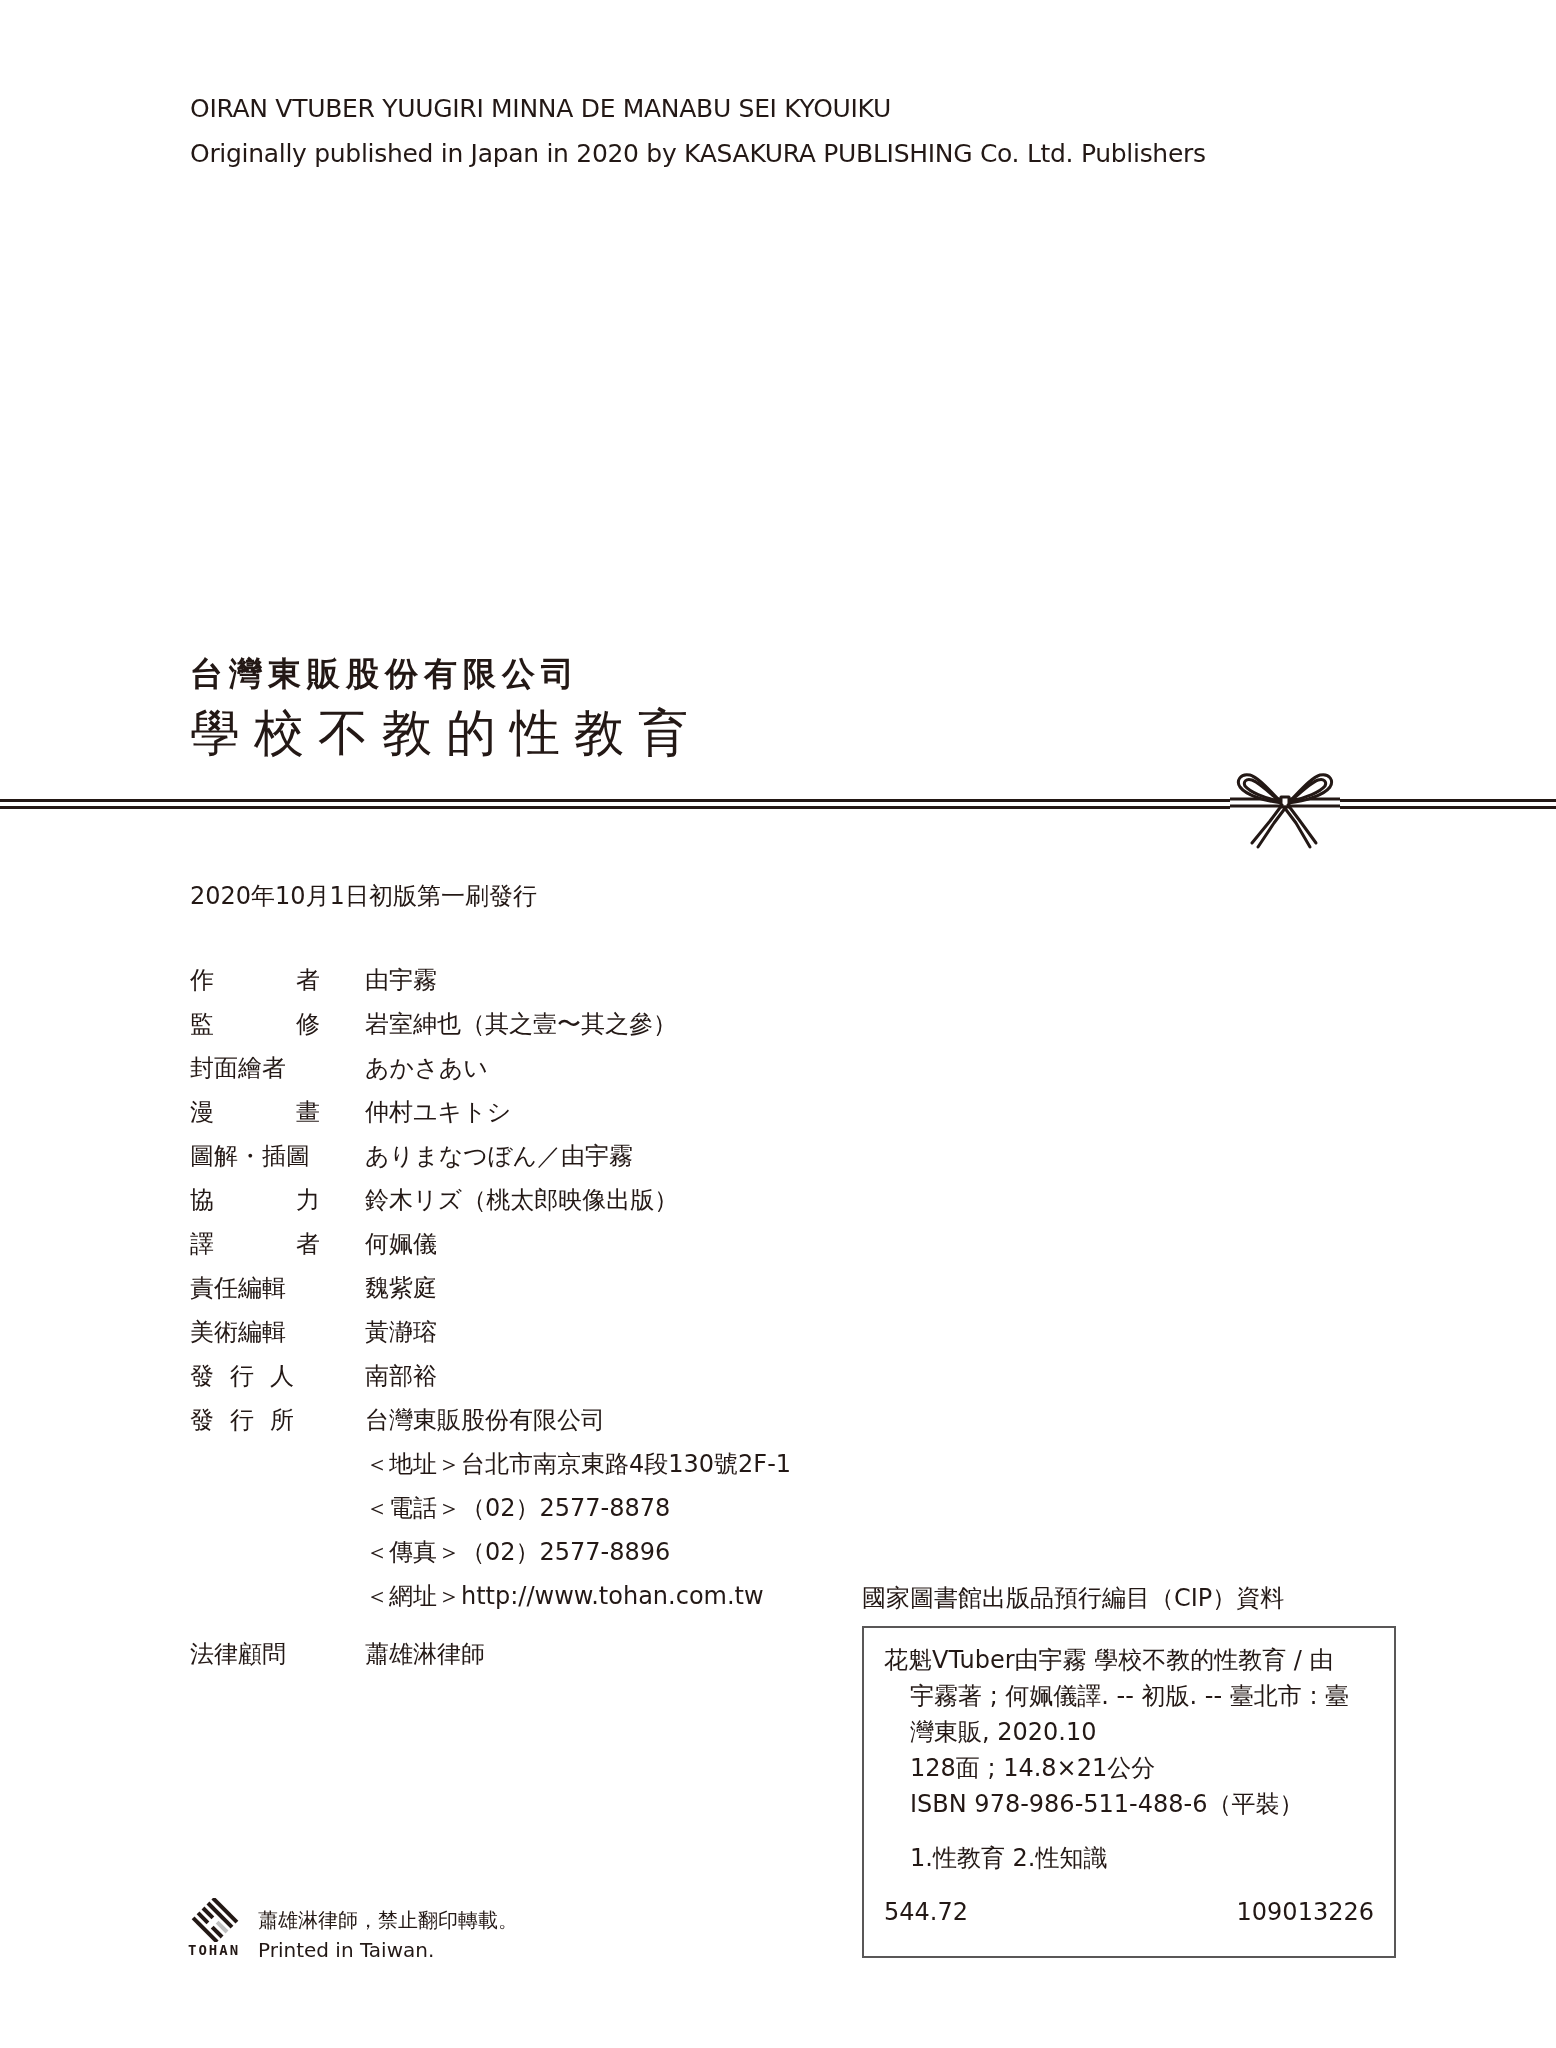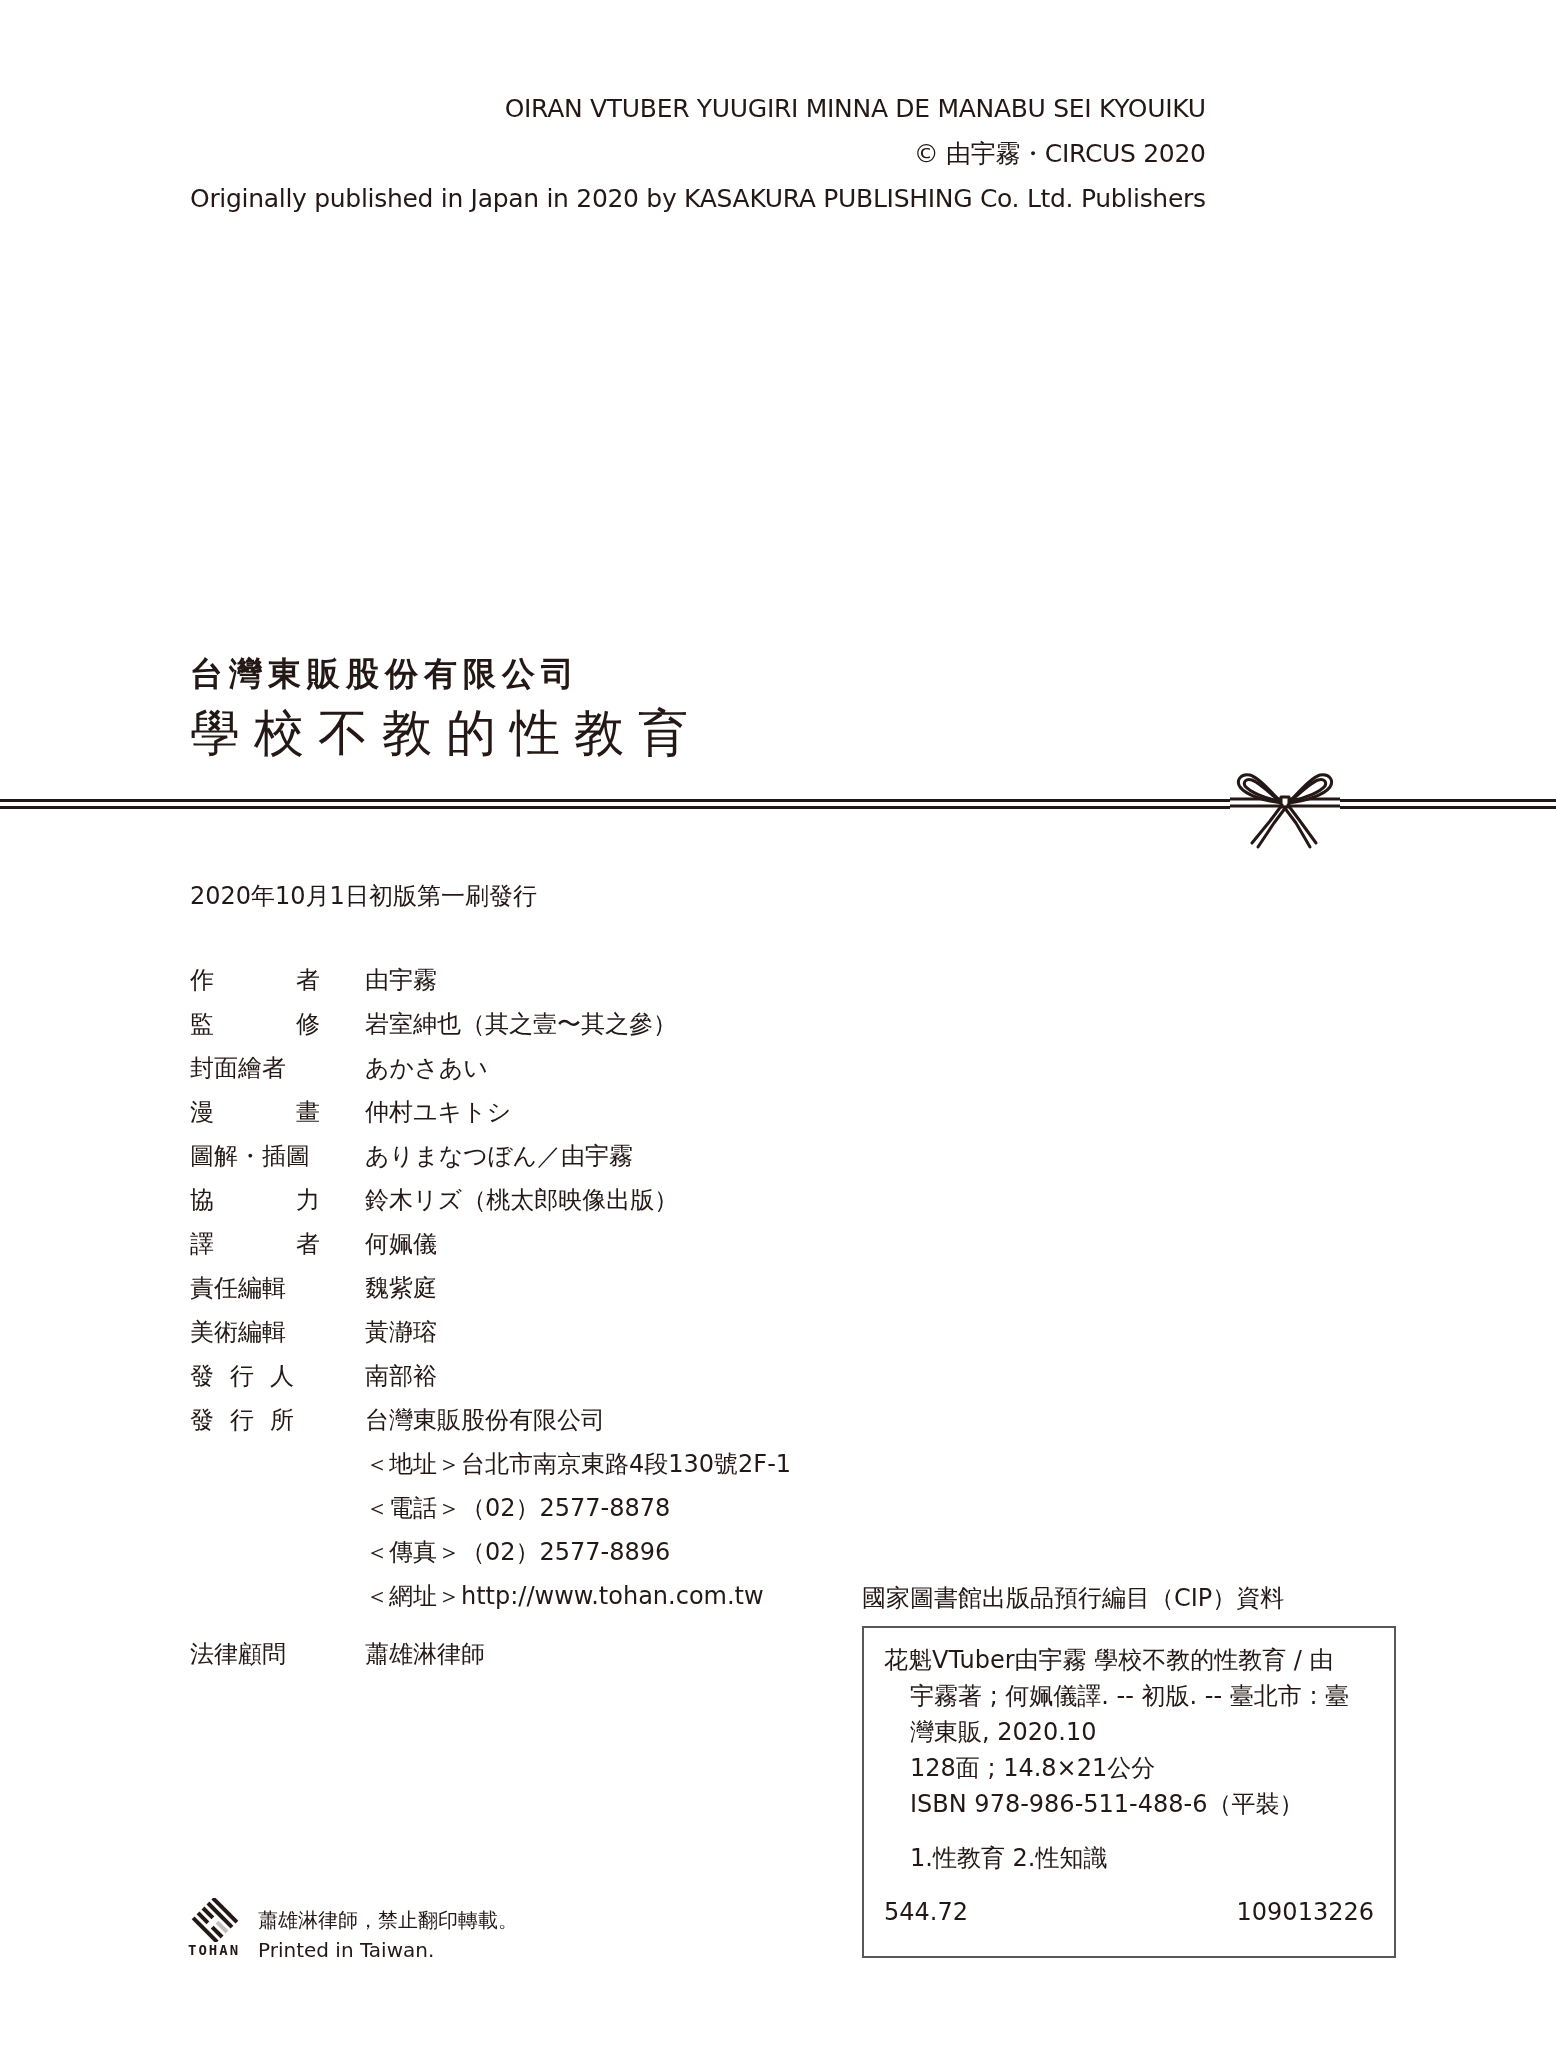--- a/index.html
+++ b/index.html
@@ -1,18 +1,18 @@
 <!DOCTYPE html>
 <html><head>
 <meta charset="utf-8">
 <style>
   html, body { margin:0; padding:0; background:#ffffff; }
   body { width:1556px; height:2048px; position:relative; overflow:hidden;
          font-family:"DejaVu Sans", "Liberation Sans", sans-serif; color:#231815; }
-  .abs { position:absolute;text-align:right; }
+  .abs { position:absolute; }
   .rights { left:190px; top:86px; font-size:25px; line-height:45px; letter-spacing:-0.3px; }
   .rights div { white-space:nowrap; }
   .subtitle { left:190px; top:652px; font-size:33px; font-weight:bold; letter-spacing:6px; white-space:nowrap; }
   .title { left:190px; top:700px; font-size:50px; font-weight:normal; letter-spacing:14px; white-space:nowrap; }
   .rule { left:0; width:1556px; height:3px; background:#231815; }
   .bow { left:1230px; top:765px; }
   .edition { left:190px; top:880px; font-size:24px; white-space:nowrap; }
   .credits { left:190px; top:964px; font-size:24px; }
   .crow { position:absolute; left:0; white-space:nowrap; }
   .clabel { position:absolute; left:0; width:130px; display:flex; justify-content:space-between; }
@@ -23,21 +23,20 @@
   .footer-logo { left:190px; top:1898px; width:50px; height:44px; }
   .tohan-word { left:188px; top:1942px; font-size:14px; letter-spacing:2px; font-family:"DejaVu Sans Mono", monospace;font-weight:bold; }
   .footer-cn { left:258px; top:1907px; font-size:20px; white-space:nowrap; }
   .footer-en { left:258px; top:1938px; font-size:20px; white-space:nowrap; }
 </style>
 </head>
 <body>
 
 <div class="abs rights">
   <div>OIRAN VTUBER YUUGIRI MINNA DE MANABU SEI KYOUIKU</div>
-  <div>© 由宇霧・CIRCUS 2020</div>
   <div>Originally published in Japan in 2020 by KASAKURA PUBLISHING Co. Ltd. Publishers</div>
 </div>
 
 <div class="abs subtitle">台灣東販股份有限公司</div>
 <div class="abs title">學校不教的性教育</div>
 
 <div class="abs rule" style="top:799px;"></div>
 <div class="abs rule" style="top:806px;"></div>
 <div class="abs bow">
   <svg width="110" height="90" viewBox="0 0 110 90" fill="none" stroke="#231815" stroke-width="3" stroke-linecap="round" stroke-linejoin="round">

